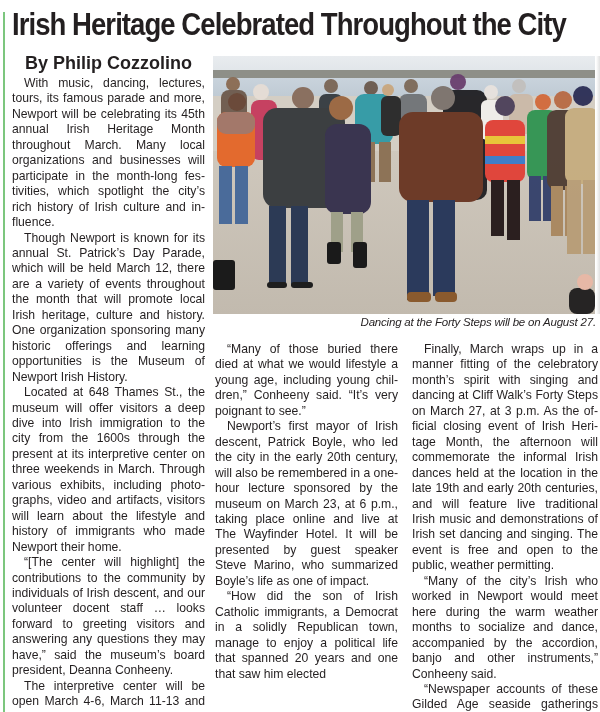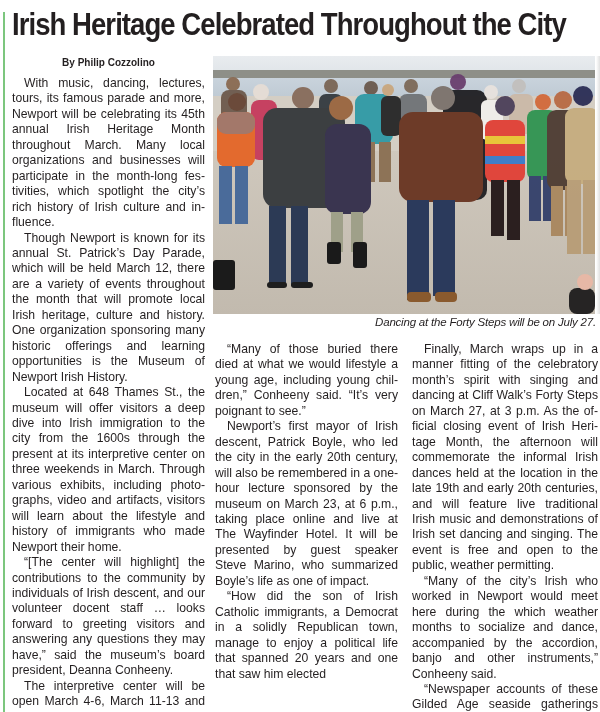--- a/index.html
+++ b/index.html
@@ -12,21 +12,21 @@
     position: absolute; left: 12px; top: 2px; margin: 0;
     font-family: "Liberation Sans Narrow", "Liberation Sans", sans-serif;
     font-weight: bold; font-size: 32px; letter-spacing: -1.1px; line-height: 44px;
     color: #231f20; transform: scaleX(0.86); transform-origin: left top; white-space: nowrap;
   }
   .col { position: absolute; font-size: 12.2px; line-height: 15.45px; text-align: justify; hyphens: manual; }
   .col p { margin: 0; text-indent: 12px; }
   .col1 { left: 12px; top: 55px; width: 193px; }
   .col2 { left: 215px; top: 342px; width: 183px; }
   .col3 { left: 412px; top: 342px; width: 186px; }
-  .byline { font-weight: bold; font-size: 10px; text-align: center; margin: 0 0 5px 0 !important; text-indent: 0 !important; line-height: 16px; }
+  .byline { font-weight: bold; font-size: 18px; text-align: center; margin: 0 0 5px 0 !important; text-indent: 0 !important; line-height: 16px; }
   .photo { position: absolute; left: 213px; top: 56px; width: 382px; height: 258px; overflow: hidden; }
   .photo svg { display: block; }
   .caption { position: absolute; right: 4px; top: 316px; font-style: italic; font-size: 11.5px; color: #231f20; letter-spacing: -0.2px; }
   .edge-shadow { position: absolute; right: 0; top: 56px; width: 4px; height: 258px; background: linear-gradient(to right, #ffffff, #e0e0e0); }
 </style>
 </head>
 <body>
 
 <div class="accent-bar" style="background: rgb(124, 198, 126);"></div>
 
@@ -139,25 +139,25 @@
     </g>
     <g>
       <rect x="0" y="204" width="22" height="30" rx="3" fill="#1b1b1b"></rect>
       <rect x="356" y="232" width="26" height="26" rx="8" fill="#262424"></rect>
       <circle cx="372" cy="226" r="8" fill="#e7b8a6"></circle>
     </g>
   </svg>
 </div>
 <div class="edge-shadow"></div>
 
-<div class="caption">Dancing at the Forty Steps will be on July 27.</div>
+<div class="caption">Dancing at the Forty Steps will be on August 27.</div>
 
 <div class="col col2">
   <p>“Many of those buried there died at what we would lifestyle a young age, including young chil­dren,” Conheeny said. “It’s very poignant to see.”</p>
   <p>Newport’s first mayor of Irish descent, Patrick Boyle, who led the city in the early 20th century, will also be remembered in a one-hour lecture sponsored by the museum on March 23, at 6 p.m., taking place online and live at The Wayfinder Hotel. It will be presented by guest speaker Steve Marino, who summarized Boyle’s life as one of impact.</p>
   <p>“How did the son of Irish Catholic immigrants, a Democrat in a solidly Republican town, manage to enjoy a political life that spanned 20 years and one that saw him elected</p>
 </div>
 
 <div class="col col3">
   <p>Finally, March wraps up in a manner fitting of the celebratory month’s spirit with singing and dancing at Cliff Walk’s Forty Steps on March 27, at 3 p.m. As the of­ficial closing event of Irish Heri­tage Month, the afternoon will commemorate the informal Irish dances held at the location in the late 19th and early 20th centuries, and will feature live traditional Irish music and demonstrations of Irish set dancing and singing. The event is free and open to the public, weather permitting.</p>
-  <p>“Many of the city’s Irish who worked in Newport would meet here during the which weather months to socialize and dance, accompanied by the accordion, banjo and other instruments,” Conheeny said.</p>
+  <p>“Many of the city’s Irish who worked in Newport would meet here during the warm weather months to socialize and dance, accompanied by the accordion, banjo and other instruments,” Conheeny said.</p>
   <p>“Newspaper accounts of these Gilded Age seaside gatherings mention waltzes and polkas among</p>
 </div>
 
 </body></html>

